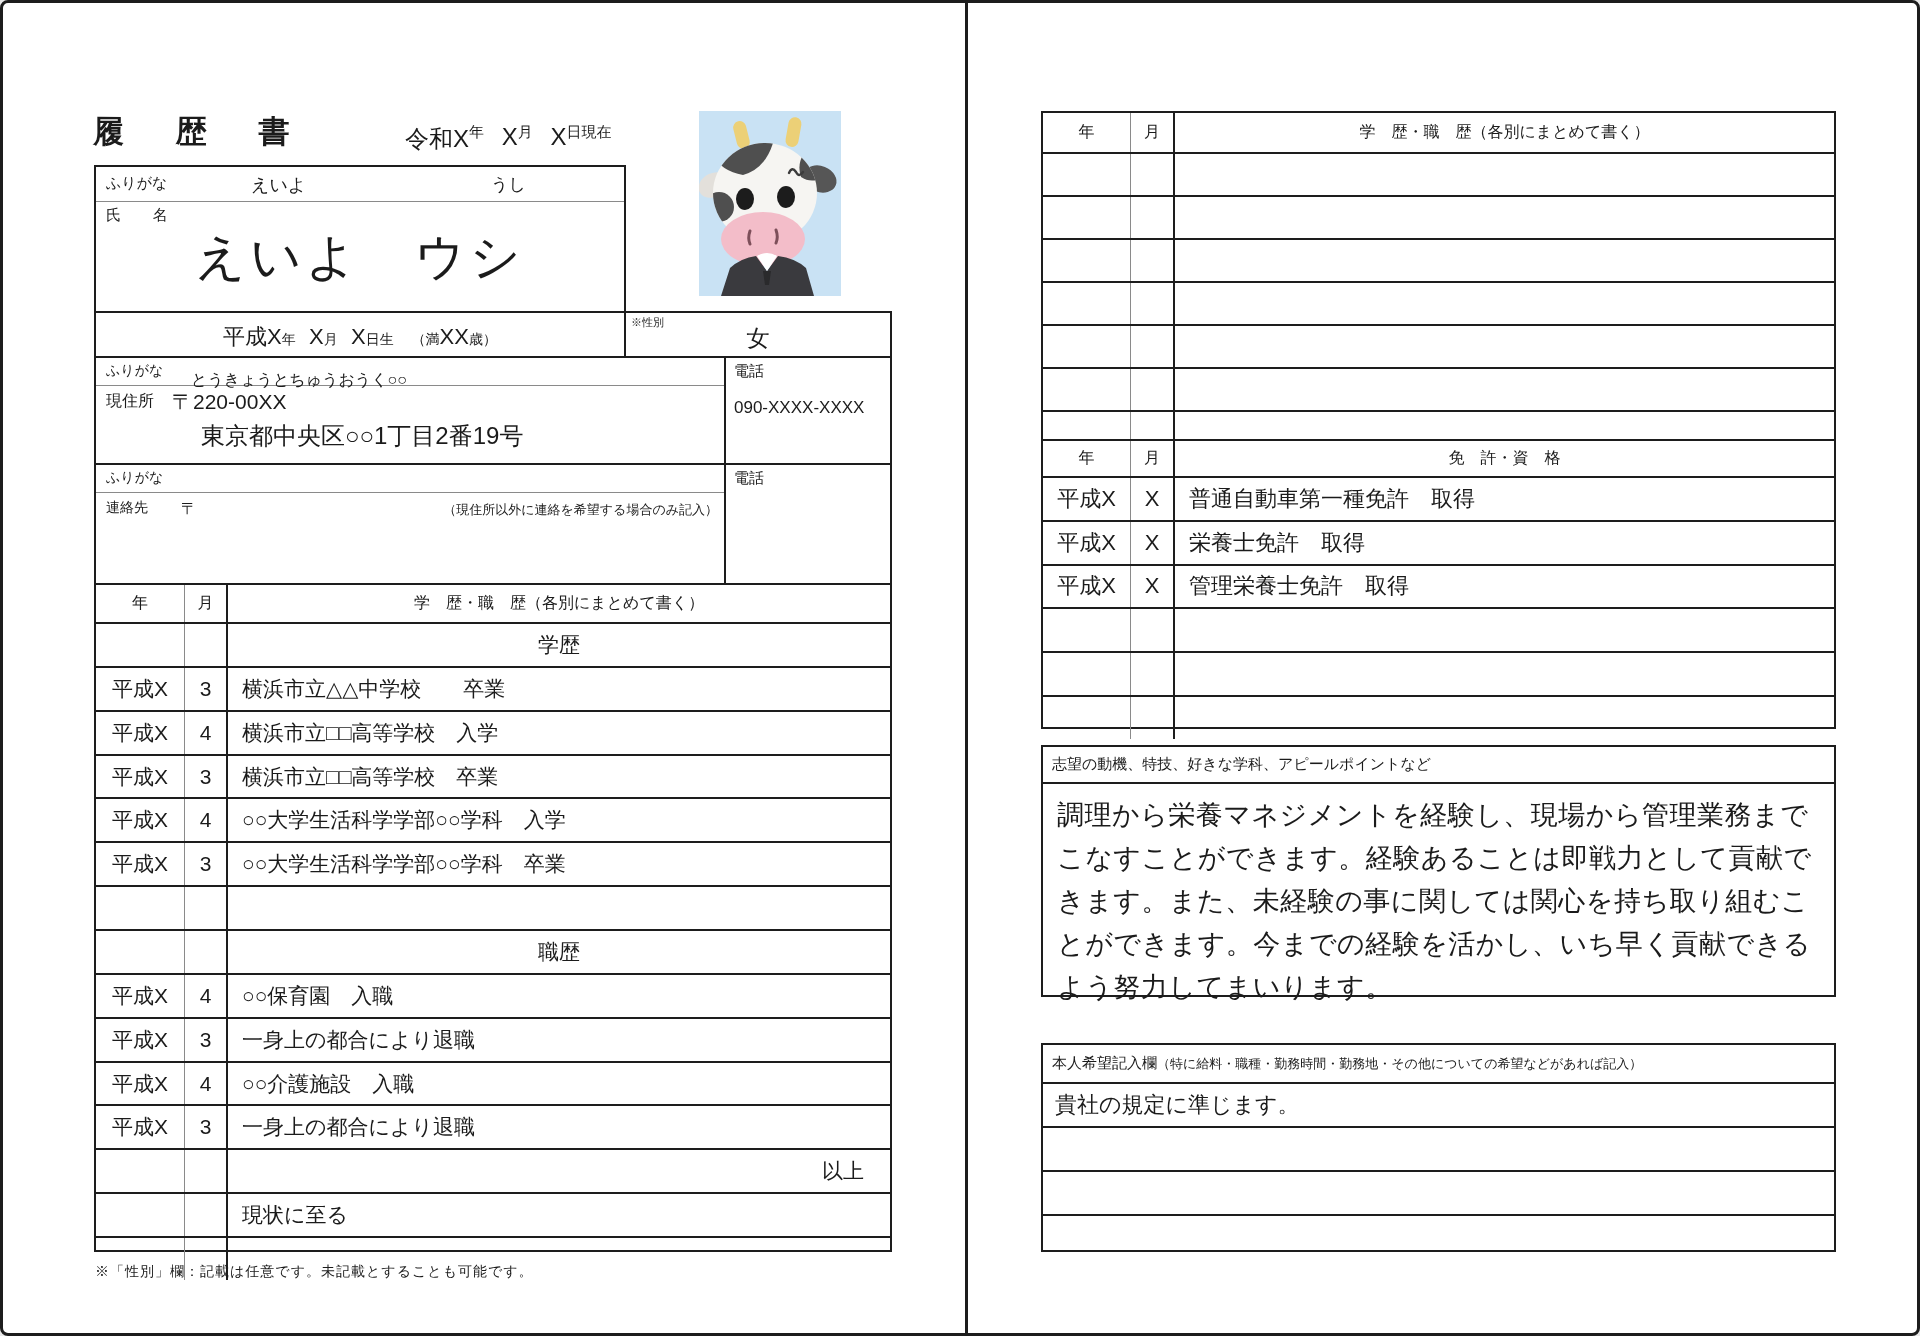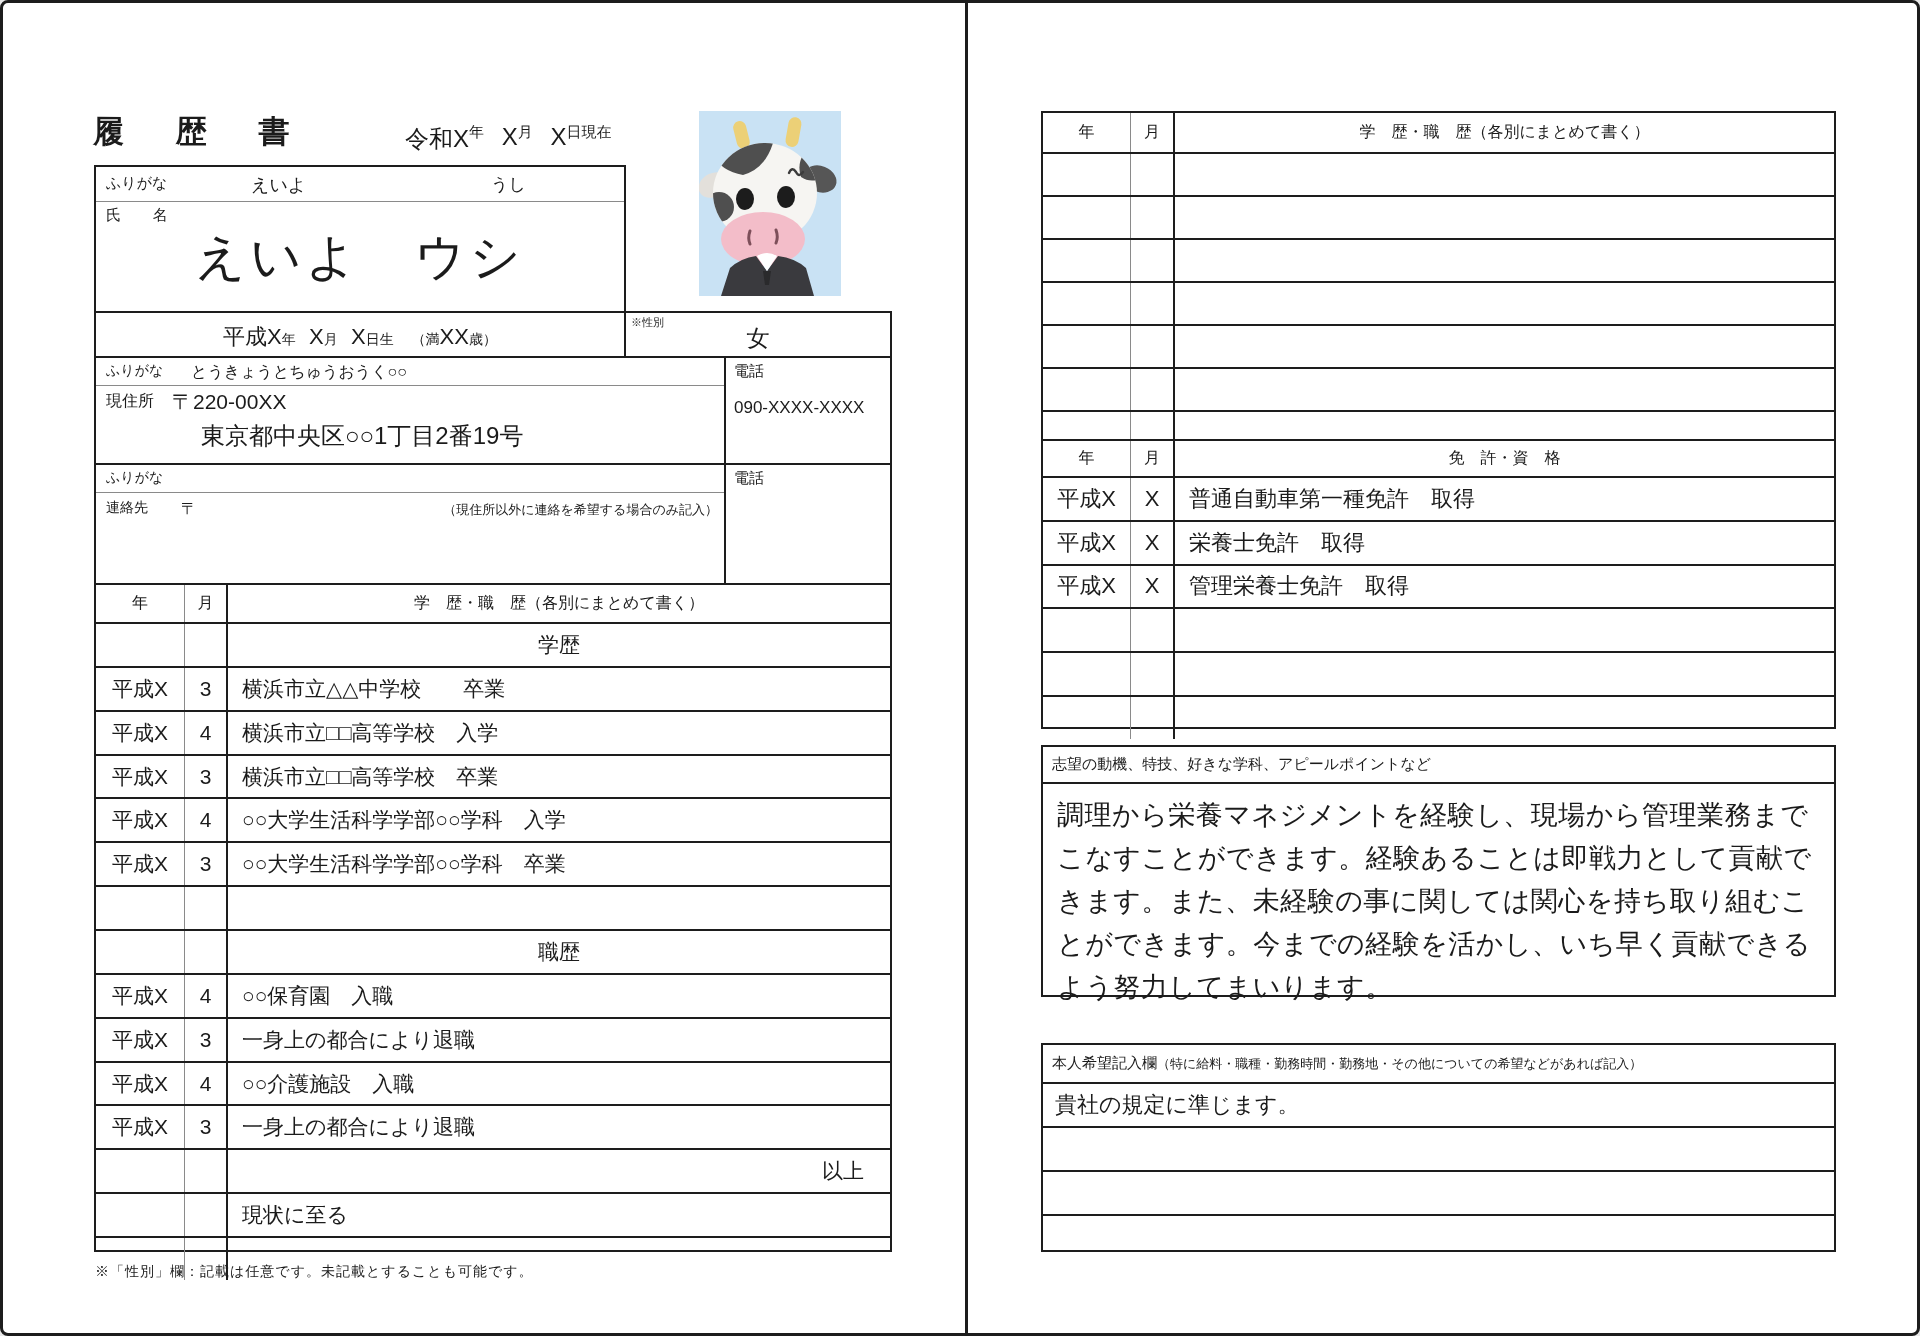--- a/index.html
+++ b/index.html
@@ -33,21 +33,21 @@
   .birthrow{left:91px;top:308px;width:532px;height:47px;display:flex;align-items:baseline;justify-content:center;white-space:pre;padding-top:9px;}
   .birthrow .big{font-size:22px;}
   .birthrow .small{font-size:14px;}
   .genderbox{left:621px;top:308px;width:268px;height:47px;}
   .genderbox .lbl{position:absolute;left:5px;top:2px;font-size:11px;}
   .genderbox .val{position:absolute;left:0;right:0;top:10px;text-align:center;font-size:23px;}
 
   .addrbox{left:91px;top:353px;width:632px;height:109px;}
   .addr-furirow{position:relative;height:27px;border-bottom:1px solid #8a8a8a;}
   .addr-furirow .lbl{position:absolute;left:10px;top:4px;font-size:14px;}
-  .addr-furirow .val{position:absolute;left:95px;top:4px;font-size:16px;}
+  .addr-furirow .val{position:absolute;left:95px;top:12px;font-size:16px;}
   .addr-main{position:relative;height:76px;}
   .addr-main .lbl{position:absolute;left:10px;top:5px;font-size:16px;}
   .addr-main .postal{position:absolute;left:76px;top:2px;font-size:21px;}
   .addr-main .val{position:absolute;left:105px;top:34px;font-size:24px;}
   .phonebox1{left:721px;top:353px;width:168px;height:109px;}
   .phonebox2{left:721px;top:460px;width:168px;height:122px;}
   .phonebox1 .lbl,.phonebox2 .lbl{position:absolute;left:8px;top:4px;font-size:15px;}
   .phonebox1 .val{position:absolute;left:8px;top:40px;font-size:17px;}
 
   .contactbox{left:91px;top:460px;width:632px;height:122px;}

